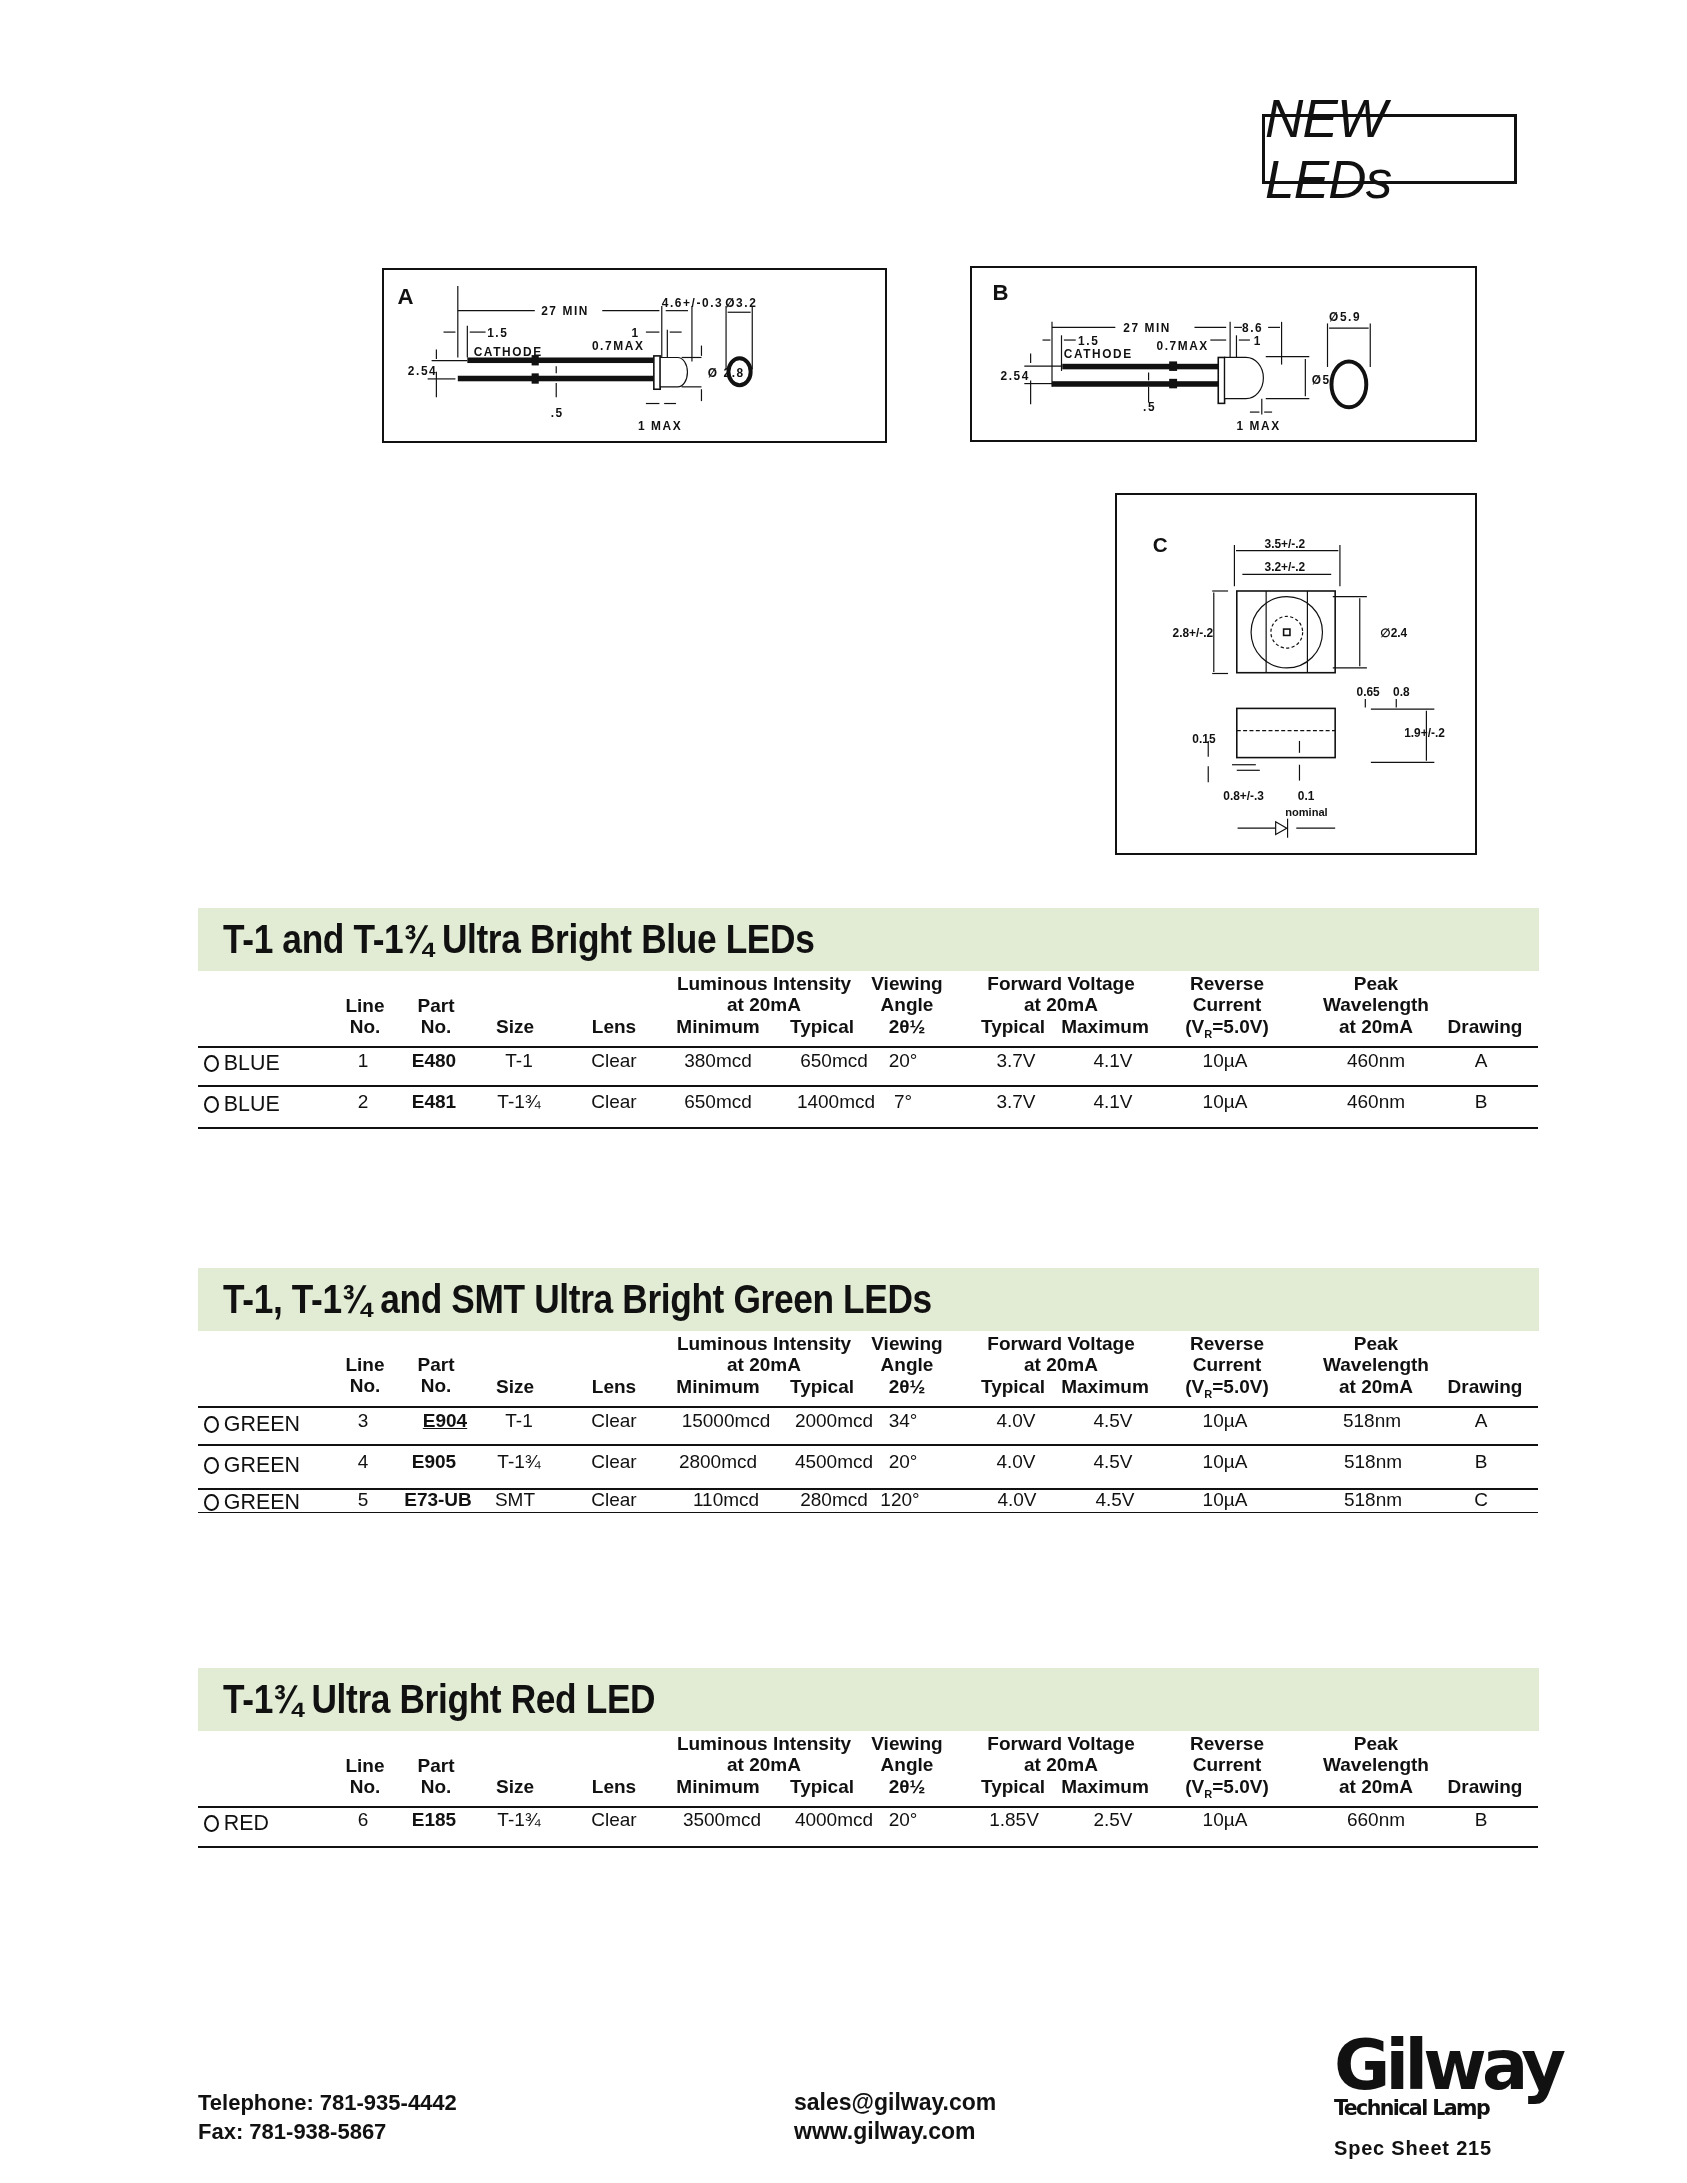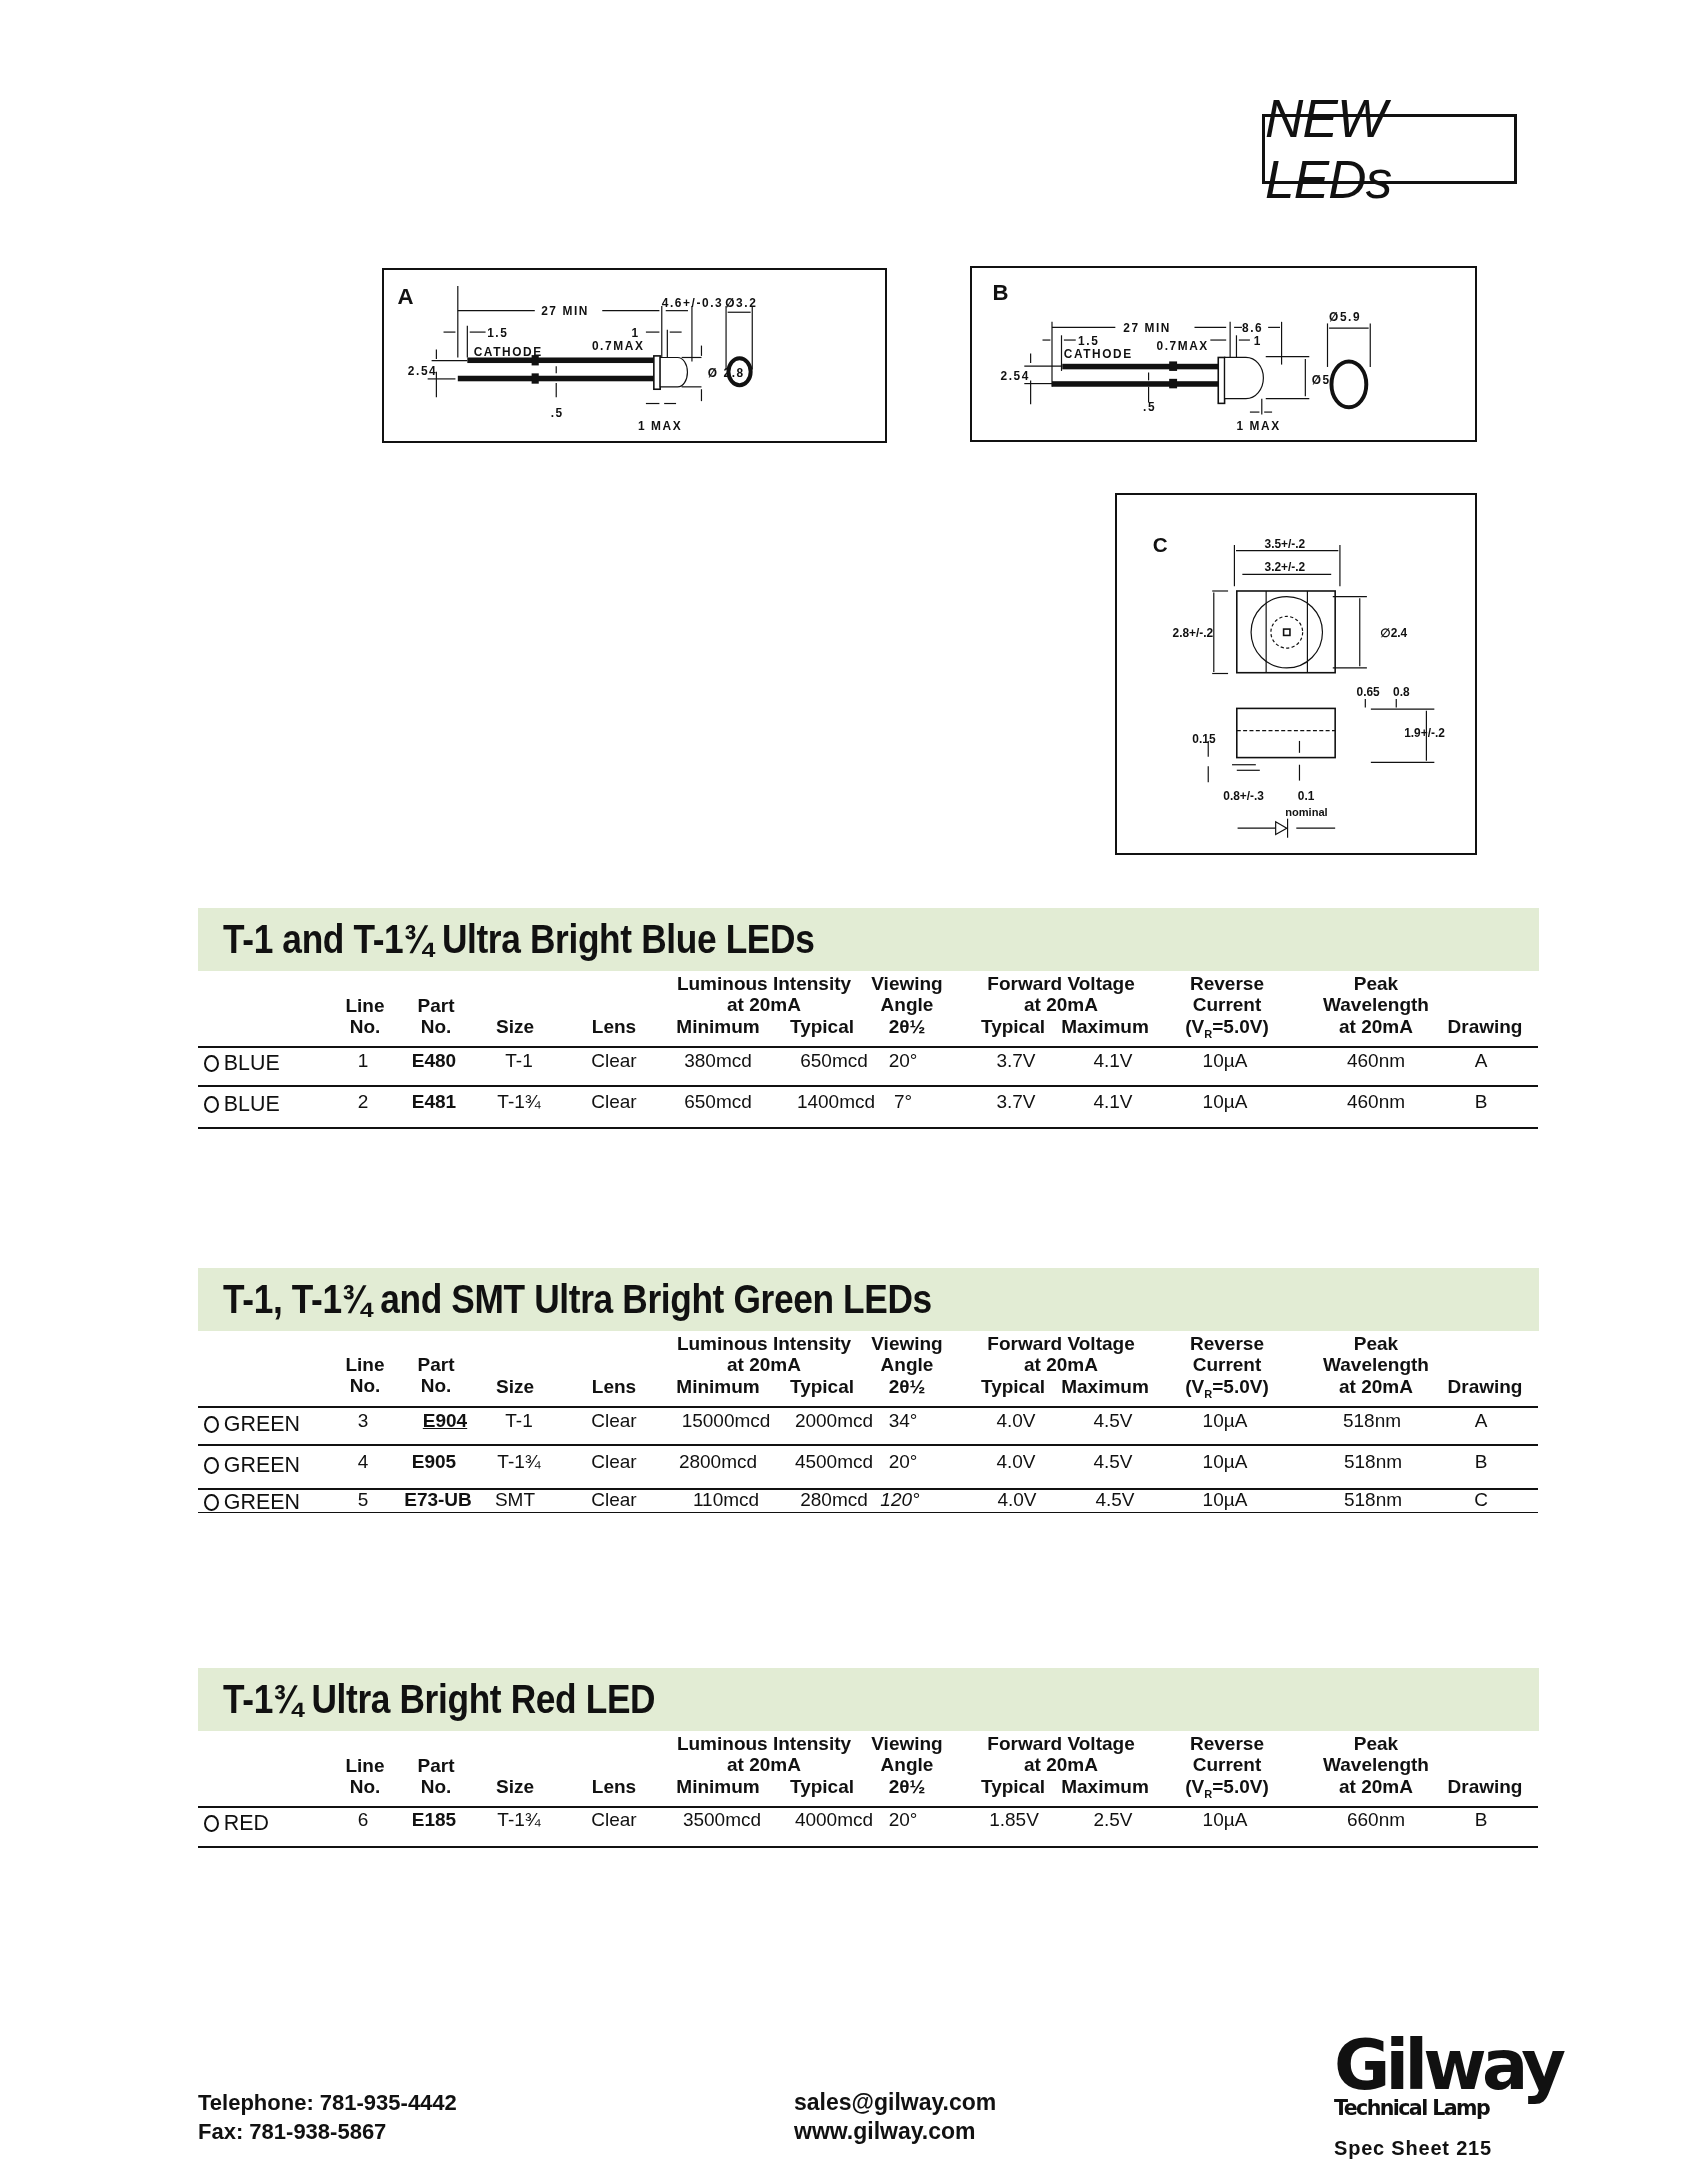--- a/index.html
+++ b/index.html
@@ -366,21 +366,21 @@
   <div class="color" style="left:204px;top:1490px;">
       <span class="circ"></span>
       <span>GREEN</span>
     </div>
   <div class="cell" style="left:363px;top:1489px;">5</div>
   <div class="cell b" style="left:438px;top:1489px;">E73-UB</div>
   <div class="cell" style="left:515px;top:1489px;">SMT</div>
   <div class="cell" style="left:614px;top:1489px;">Clear</div>
   <div class="cell" style="left:726px;top:1489px;">110mcd</div>
   <div class="cell" style="left:834px;top:1489px;">280mcd</div>
-  <div class="cell" style="left:900px;top:1489px;font-style:italic;">120°</div>
+  <div class="cell" style="left:900px;top:1489px;">120°</div>
   <div class="cell" style="left:1017px;top:1489px;">4.0V</div>
   <div class="cell" style="left:1115px;top:1489px;">4.5V</div>
   <div class="cell" style="left:1225px;top:1489px;">10µA</div>
   <div class="cell" style="left:1373px;top:1489px;">518nm</div>
   <div class="cell" style="left:1481px;top:1489px;">C</div>
 </div>
 <div class="hline" style="top:1512px;height:1.2px;"></div>
 
 <div class="abs banner" style="top:1668px;">
   <span class="t">T-1¾ Ultra Bright Red LED</span>

